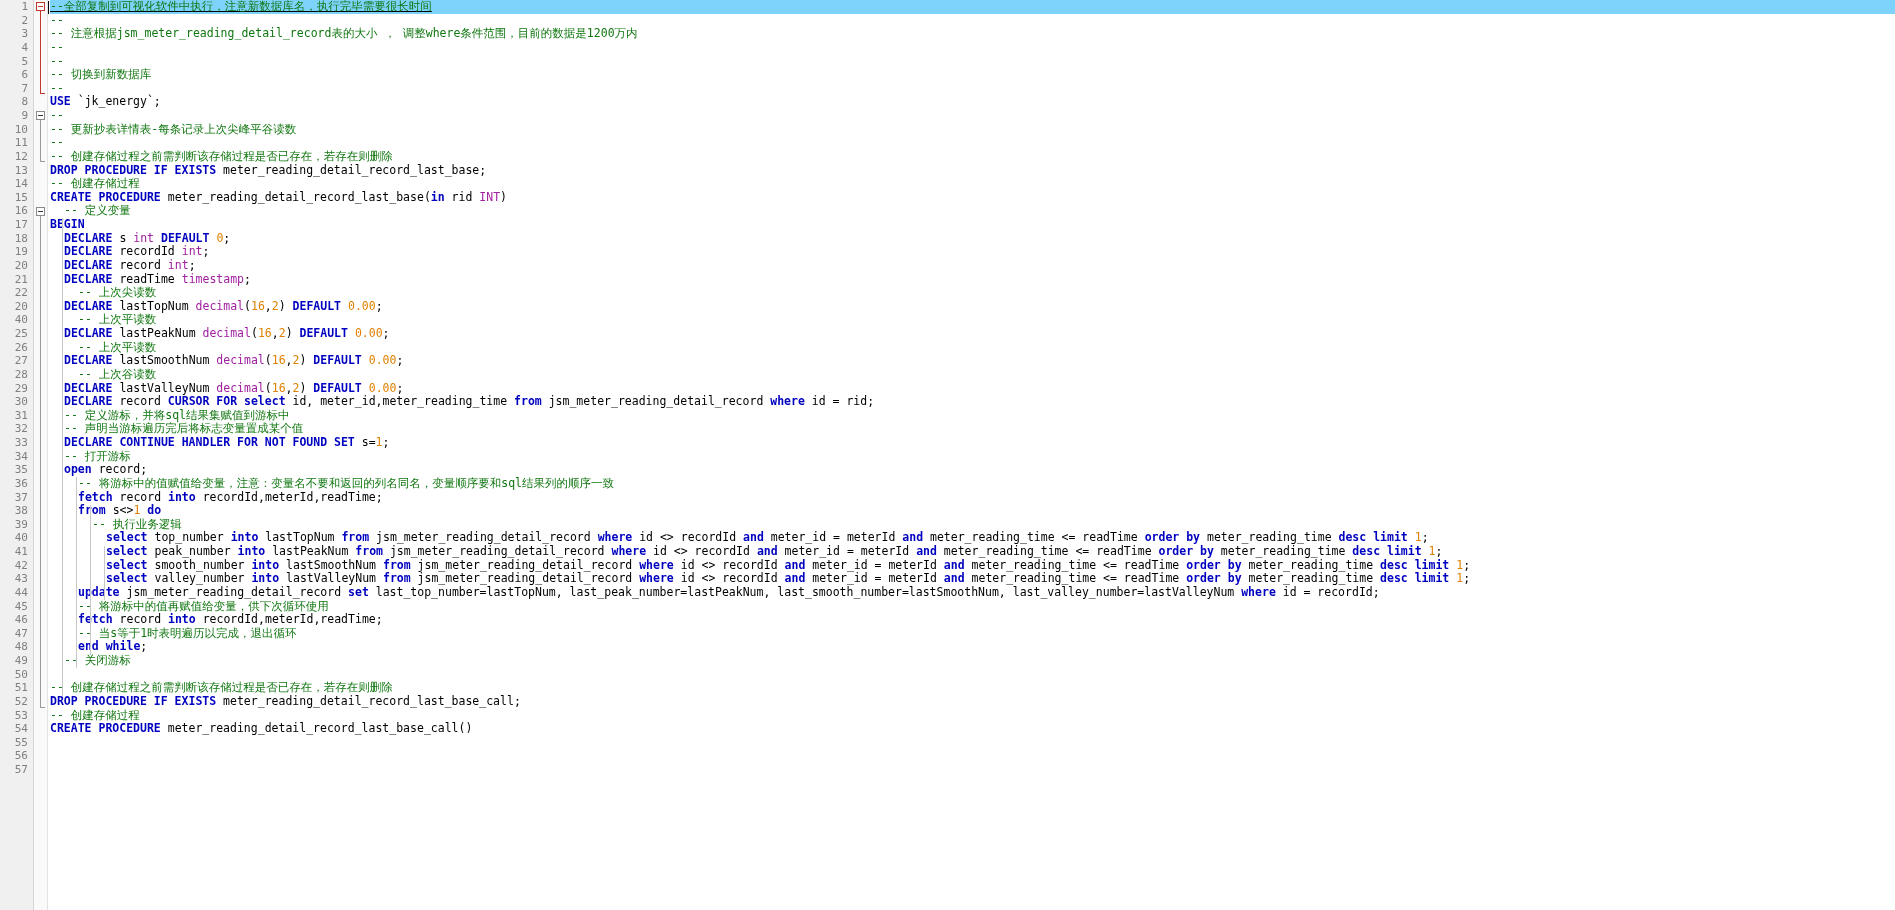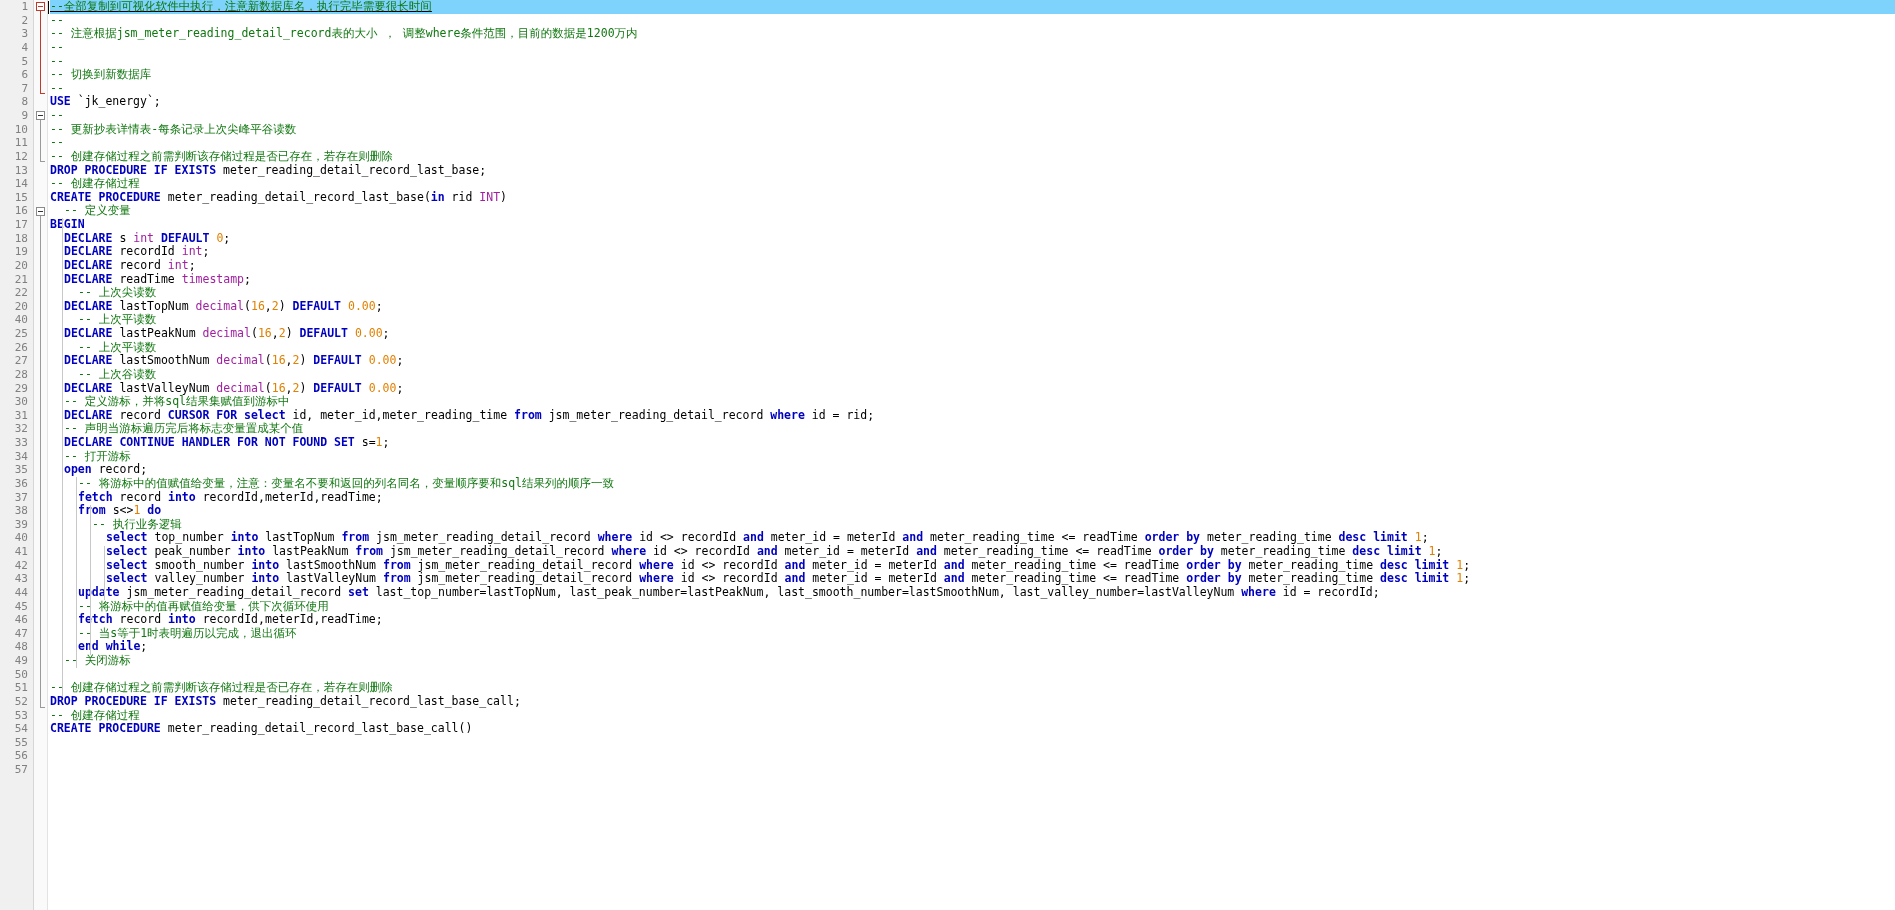--- a/index.html
+++ b/index.html
@@ -231,22 +231,22 @@
       <div class="line"><span style="display: inline-block; width: 14px;"></span><span class="kw">DECLARE</span><span class="pln"> record </span><span class="typ">int</span><span class="pln">;</span></div>
       <div class="line"><span style="display: inline-block; width: 14px;"></span><span class="kw">DECLARE</span><span class="pln"> readTime </span><span class="typ">timestamp</span><span class="pln">;</span></div>
       <div class="line"><span style="display: inline-block; width: 28px;"></span><span class="cmt">-- 上次尖读数</span></div>
       <div class="line"><span style="display: inline-block; width: 14px;"></span><span class="kw">DECLARE</span><span class="pln"> lastTopNum </span><span class="typ">decimal</span><span class="pln">(</span><span class="num">16</span><span class="pln">,</span><span class="num">2</span><span class="pln">) </span><span class="kw">DEFAULT</span><span class="pln"> </span><span class="num">0.00</span><span class="pln">;</span></div>
       <div class="line"><span style="display: inline-block; width: 28px;"></span><span class="cmt">-- 上次平读数</span></div>
       <div class="line"><span style="display: inline-block; width: 14px;"></span><span class="kw">DECLARE</span><span class="pln"> lastPeakNum </span><span class="typ">decimal</span><span class="pln">(</span><span class="num">16</span><span class="pln">,</span><span class="num">2</span><span class="pln">) </span><span class="kw">DEFAULT</span><span class="pln"> </span><span class="num">0.00</span><span class="pln">;</span></div>
       <div class="line"><span style="display: inline-block; width: 28px;"></span><span class="cmt">-- 上次平读数</span></div>
       <div class="line"><span style="display: inline-block; width: 14px;"></span><span class="kw">DECLARE</span><span class="pln"> lastSmoothNum </span><span class="typ">decimal</span><span class="pln">(</span><span class="num">16</span><span class="pln">,</span><span class="num">2</span><span class="pln">) </span><span class="kw">DEFAULT</span><span class="pln"> </span><span class="num">0.00</span><span class="pln">;</span></div>
       <div class="line"><span style="display: inline-block; width: 28px;"></span><span class="cmt">-- 上次谷读数</span></div>
       <div class="line"><span style="display: inline-block; width: 14px;"></span><span class="kw">DECLARE</span><span class="pln"> lastValleyNum </span><span class="typ">decimal</span><span class="pln">(</span><span class="num">16</span><span class="pln">,</span><span class="num">2</span><span class="pln">) </span><span class="kw">DEFAULT</span><span class="pln"> </span><span class="num">0.00</span><span class="pln">;</span></div>
+      <div class="line"><span style="display: inline-block; width: 14px;"></span><span class="kw">DECLARE</span><span class="pln"> record </span><span class="kw">CURSOR FOR select</span><span class="pln"> id, meter_id,meter_reading_time </span><span class="kw">from</span><span class="pln"> jsm_meter_reading_detail_record </span><span class="kw">where</span><span class="pln"> id = rid;</span></div>
       <div class="line"><span style="display: inline-block; width: 14px;"></span><span class="cmt">-- 定义游标，并将sql结果集赋值到游标中</span></div>
-      <div class="line"><span style="display: inline-block; width: 14px;"></span><span class="kw">DECLARE</span><span class="pln"> record </span><span class="kw">CURSOR FOR select</span><span class="pln"> id, meter_id,meter_reading_time </span><span class="kw">from</span><span class="pln"> jsm_meter_reading_detail_record </span><span class="kw">where</span><span class="pln"> id = rid;</span></div>
       <div class="line"><span style="display: inline-block; width: 14px;"></span><span class="cmt">-- 声明当游标遍历完后将标志变量置成某个值</span></div>
       <div class="line"><span style="display: inline-block; width: 14px;"></span><span class="kw">DECLARE CONTINUE HANDLER FOR NOT FOUND SET</span><span class="pln"> s=</span><span class="num">1</span><span class="pln">;</span></div>
       <div class="line"><span style="display: inline-block; width: 14px;"></span><span class="cmt">-- 打开游标</span></div>
       <div class="line"><span style="display: inline-block; width: 14px;"></span><span class="kw">open</span><span class="pln"> record;</span></div>
       <div class="line"><span style="display: inline-block; width: 28px;"></span><span class="cmt">-- 将游标中的值赋值给变量，注意：变量名不要和返回的列名同名，变量顺序要和sql结果列的顺序一致</span></div>
       <div class="line"><span style="display: inline-block; width: 28px;"></span><span class="kw">fetch</span><span class="pln"> record </span><span class="kw">into</span><span class="pln"> recordId,meterId,readTime;</span></div>
       <div class="line"><span style="display: inline-block; width: 28px;"></span><span class="kw">from</span><span class="pln"> s&lt;&gt;</span><span class="num">1</span><span class="pln"> </span><span class="kw">do</span></div>
       <div class="line"><span style="display: inline-block; width: 42px;"></span><span class="cmt">-- 执行业务逻辑</span></div>
       <div class="line"><span style="display: inline-block; width: 56px;"></span><span class="kw">select</span><span class="pln"> top_number </span><span class="kw">into</span><span class="pln"> lastTopNum </span><span class="kw">from</span><span class="pln"> jsm_meter_reading_detail_record </span><span class="kw">where</span><span class="pln"> id &lt;&gt; recordId </span><span class="kw">and</span><span class="pln"> meter_id = meterId </span><span class="kw">and</span><span class="pln"> meter_reading_time &lt;= readTime </span><span class="kw">order by</span><span class="pln"> meter_reading_time </span><span class="kw">desc limit</span><span class="pln"> </span><span class="num">1</span><span class="pln">;</span></div>
       <div class="line"><span style="display: inline-block; width: 56px;"></span><span class="kw">select</span><span class="pln"> peak_number </span><span class="kw">into</span><span class="pln"> lastPeakNum </span><span class="kw">from</span><span class="pln"> jsm_meter_reading_detail_record </span><span class="kw">where</span><span class="pln"> id &lt;&gt; recordId </span><span class="kw">and</span><span class="pln"> meter_id = meterId </span><span class="kw">and</span><span class="pln"> meter_reading_time &lt;= readTime </span><span class="kw">order by</span><span class="pln"> meter_reading_time </span><span class="kw">desc limit</span><span class="pln"> </span><span class="num">1</span><span class="pln">;</span></div>

